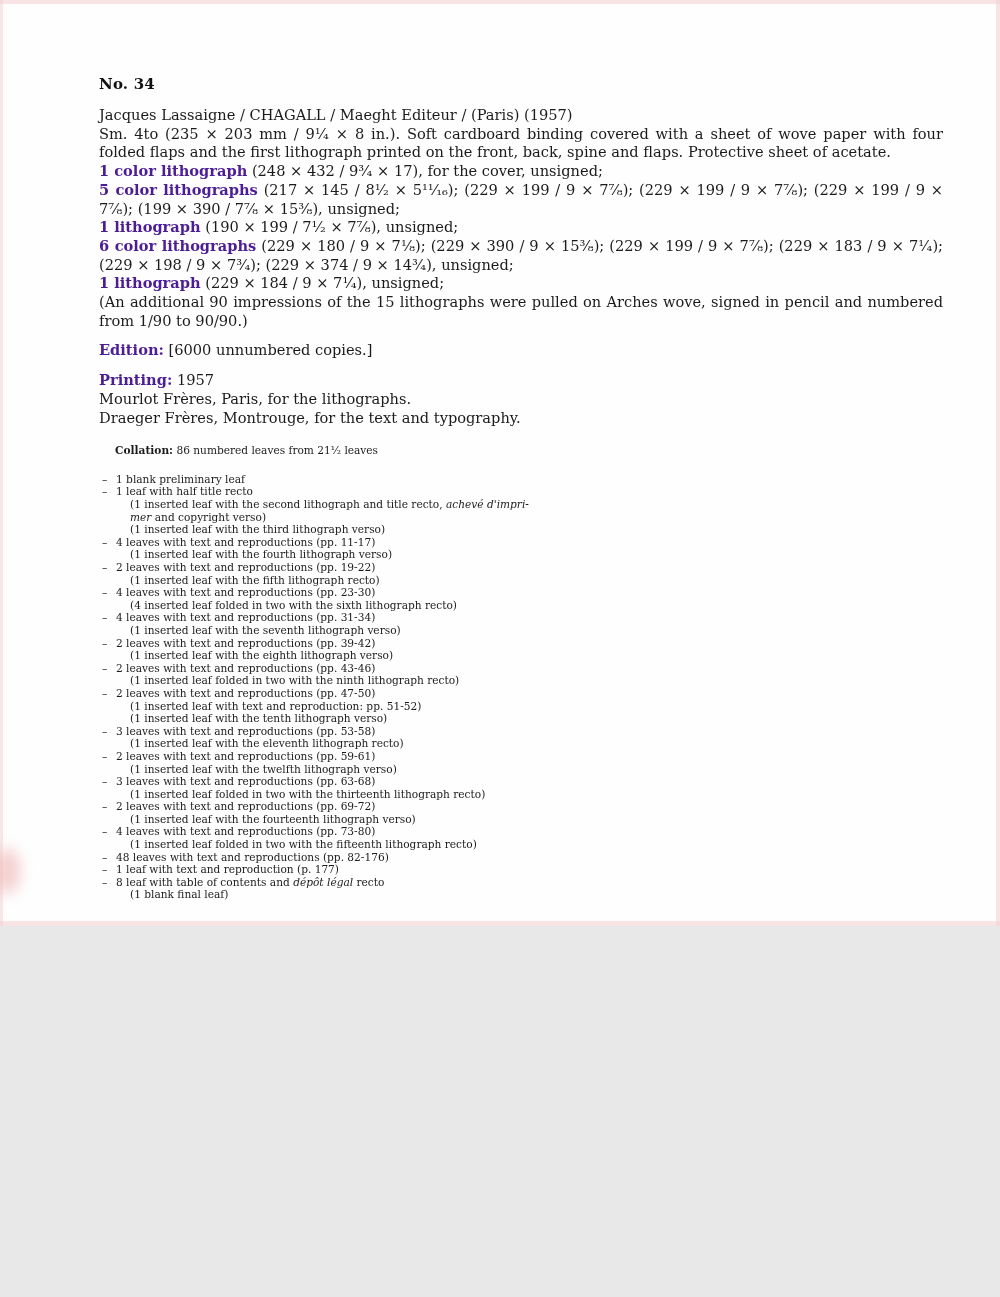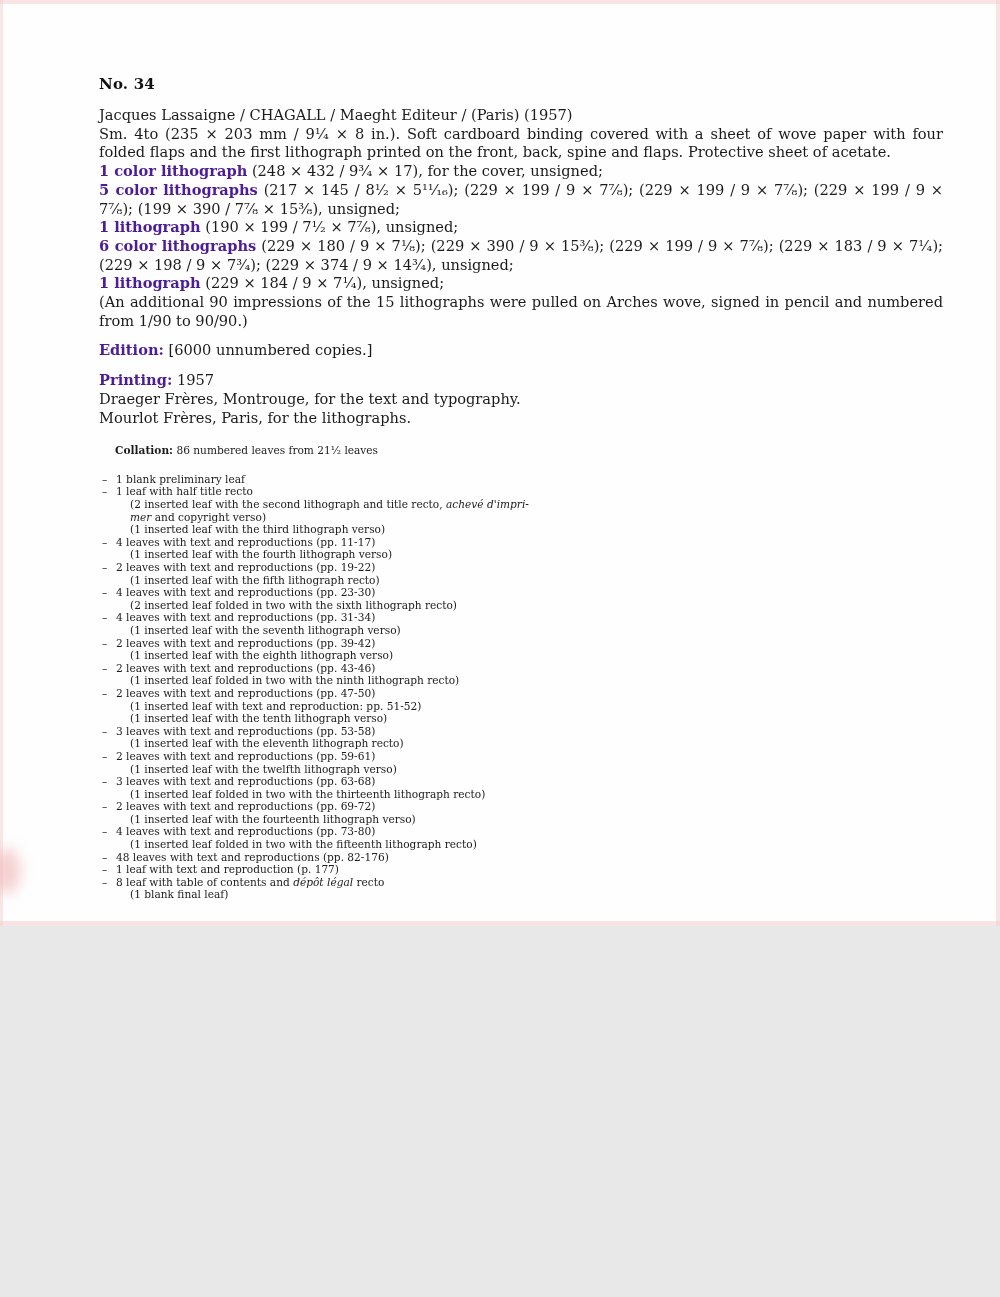--- a/index.html
+++ b/index.html
@@ -67,38 +67,38 @@
       <p><b>5 color lithographs</b><span> (217 × 145 / 8¹⁄₂ × 5¹¹⁄₁₆); (229 × 199 / 9 × 7⁷⁄₈); (229 × 199 / 9 × 7⁷⁄₈); (229 × 199 / 9 × 7⁷⁄₈); (199 × 390 / 7⁷⁄₈ × 15³⁄₈), unsigned;</span></p>
       <p><b>1 lithograph</b><span> (190 × 199 / 7¹⁄₂ × 7⁷⁄₈), unsigned;</span></p>
       <p><b>6 color lithographs</b><span> (229 × 180 / 9 × 7¹⁄₈); (229 × 390 / 9 × 15³⁄₈); (229 × 199 / 9 × 7⁷⁄₈); (229 × 183 / 9 × 7¹⁄₄); (229 × 198 / 9 × 7³⁄₄); (229 × 374 / 9 × 14³⁄₄), unsigned;</span></p>
       <p><b>1 lithograph</b><span> (229 × 184 / 9 × 7¹⁄₄), unsigned;</span></p>
 
       <p>(An additional 90 impressions of the 15 lithographs were pulled on Arches wove, signed in pencil and numbered from 1/90 to 90/90.)</p>
 
       <p class="spaced"><b>Edition:</b> <span>[6000 unnumbered copies.]</span></p>
 
       <p class="spaced"><b>Printing:</b> <span>1957</span></p>
+      <p class="plain">Mourlot Frères, Paris, for the lithographs.</p>
       <p class="plain">Draeger Frères, Montrouge, for the text and typography.</p>
-      <p class="plain">Mourlot Frères, Paris, for the lithographs.</p>
     </div>
 
     <div class="collation">
       <p class="collation-heading"><b>Collation:</b> <span>86 numbered leaves from 21¹⁄₂ leaves</span></p>
       <div>
           <div class="c-row ind1"><span class="c-m">–</span><span class="c-t"><span>1 blank preliminary leaf</span></span></div>
           <div class="c-row ind1"><span class="c-m">–</span><span class="c-t"><span>1 leaf with half title recto</span></span></div>
-          <div class="c-row ind2"><span class="c-t"><span>(2 inserted leaf with the second lithograph and title recto, </span><i>achevé d'impri-</i></span></div>
+          <div class="c-row ind2"><span class="c-t"><span>(1 inserted leaf with the second lithograph and title recto, </span><i>achevé d'impri-</i></span></div>
           <div class="c-row ind2"><span class="c-t"><i>mer</i><span> and copyright verso)</span></span></div>
           <div class="c-row ind2"><span class="c-t"><span>(1 inserted leaf with the third lithograph verso)</span></span></div>
           <div class="c-row ind1"><span class="c-m">–</span><span class="c-t"><span>4 leaves with text and reproductions (pp. 11-17)</span></span></div>
           <div class="c-row ind2"><span class="c-t"><span>(1 inserted leaf with the fourth lithograph verso)</span></span></div>
           <div class="c-row ind1"><span class="c-m">–</span><span class="c-t"><span>2 leaves with text and reproductions (pp. 19-22)</span></span></div>
           <div class="c-row ind2"><span class="c-t"><span>(1 inserted leaf with the fifth lithograph recto)</span></span></div>
           <div class="c-row ind1"><span class="c-m">–</span><span class="c-t"><span>4 leaves with text and reproductions (pp. 23-30)</span></span></div>
-          <div class="c-row ind2"><span class="c-t"><span>(2 inserted leaf folded in two with the sixth lithograph recto)</span></span></div>
+          <div class="c-row ind2"><span class="c-t"><span>(4 inserted leaf folded in two with the sixth lithograph recto)</span></span></div>
           <div class="c-row ind1"><span class="c-m">–</span><span class="c-t"><span>4 leaves with text and reproductions (pp. 31-34)</span></span></div>
           <div class="c-row ind2"><span class="c-t"><span>(1 inserted leaf with the seventh lithograph verso)</span></span></div>
           <div class="c-row ind1"><span class="c-m">–</span><span class="c-t"><span>2 leaves with text and reproductions (pp. 39-42)</span></span></div>
           <div class="c-row ind2"><span class="c-t"><span>(1 inserted leaf with the eighth lithograph verso)</span></span></div>
           <div class="c-row ind1"><span class="c-m">–</span><span class="c-t"><span>2 leaves with text and reproductions (pp. 43-46)</span></span></div>
           <div class="c-row ind2"><span class="c-t"><span>(1 inserted leaf folded in two with the ninth lithograph recto)</span></span></div>
           <div class="c-row ind1"><span class="c-m">–</span><span class="c-t"><span>2 leaves with text and reproductions (pp. 47-50)</span></span></div>
           <div class="c-row ind2"><span class="c-t"><span>(1 inserted leaf with text and reproduction: pp. 51-52)</span></span></div>
           <div class="c-row ind2"><span class="c-t"><span>(1 inserted leaf with the tenth lithograph verso)</span></span></div>
           <div class="c-row ind1"><span class="c-m">–</span><span class="c-t"><span>3 leaves with text and reproductions (pp. 53-58)</span></span></div>

